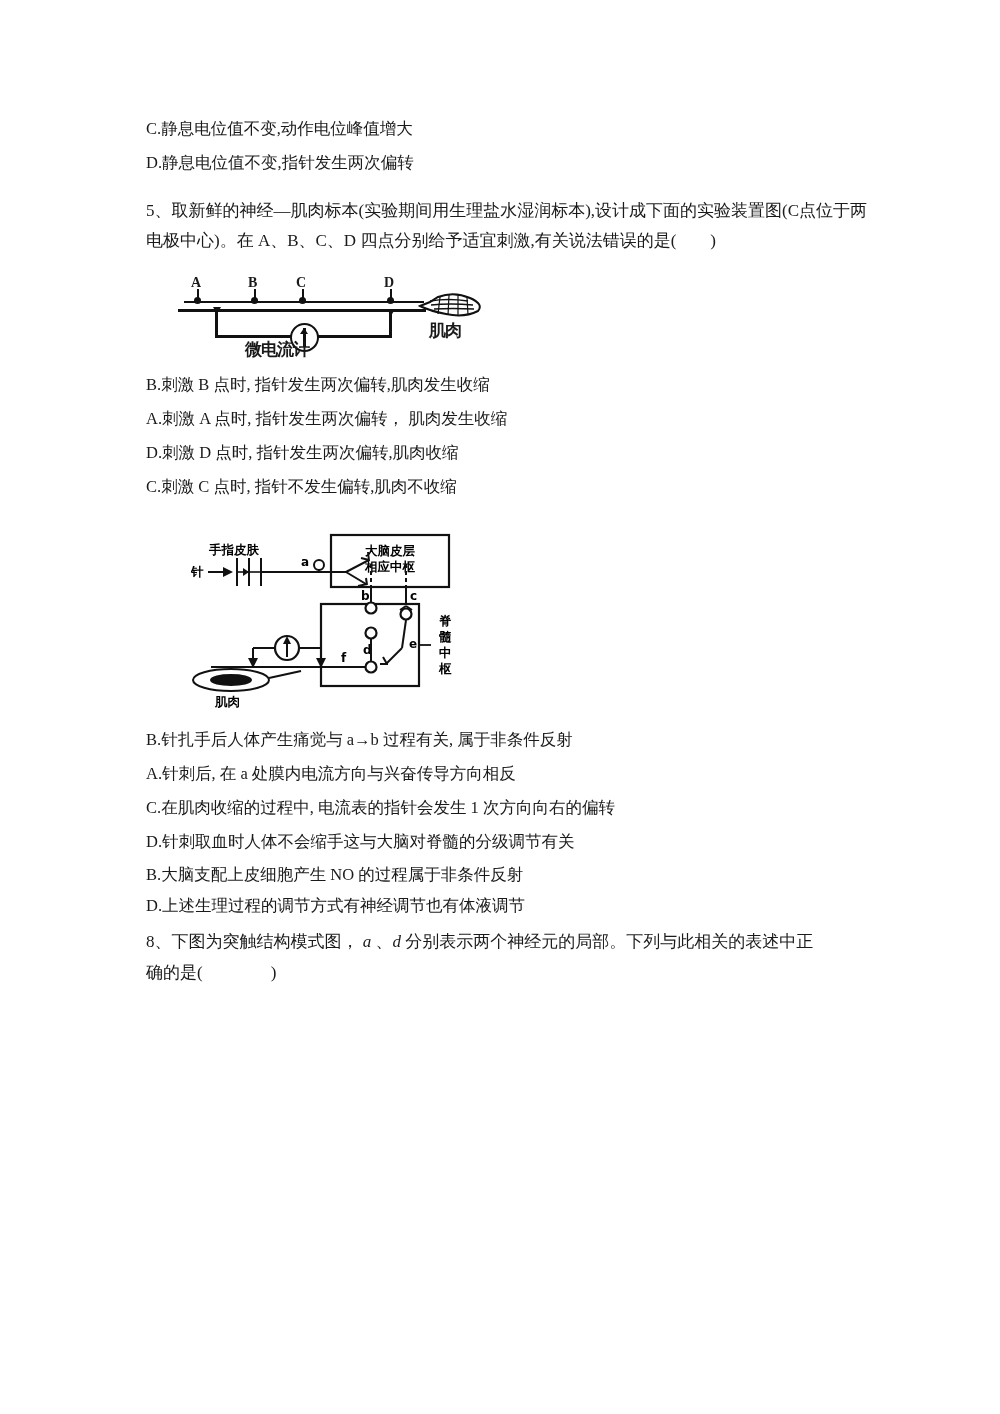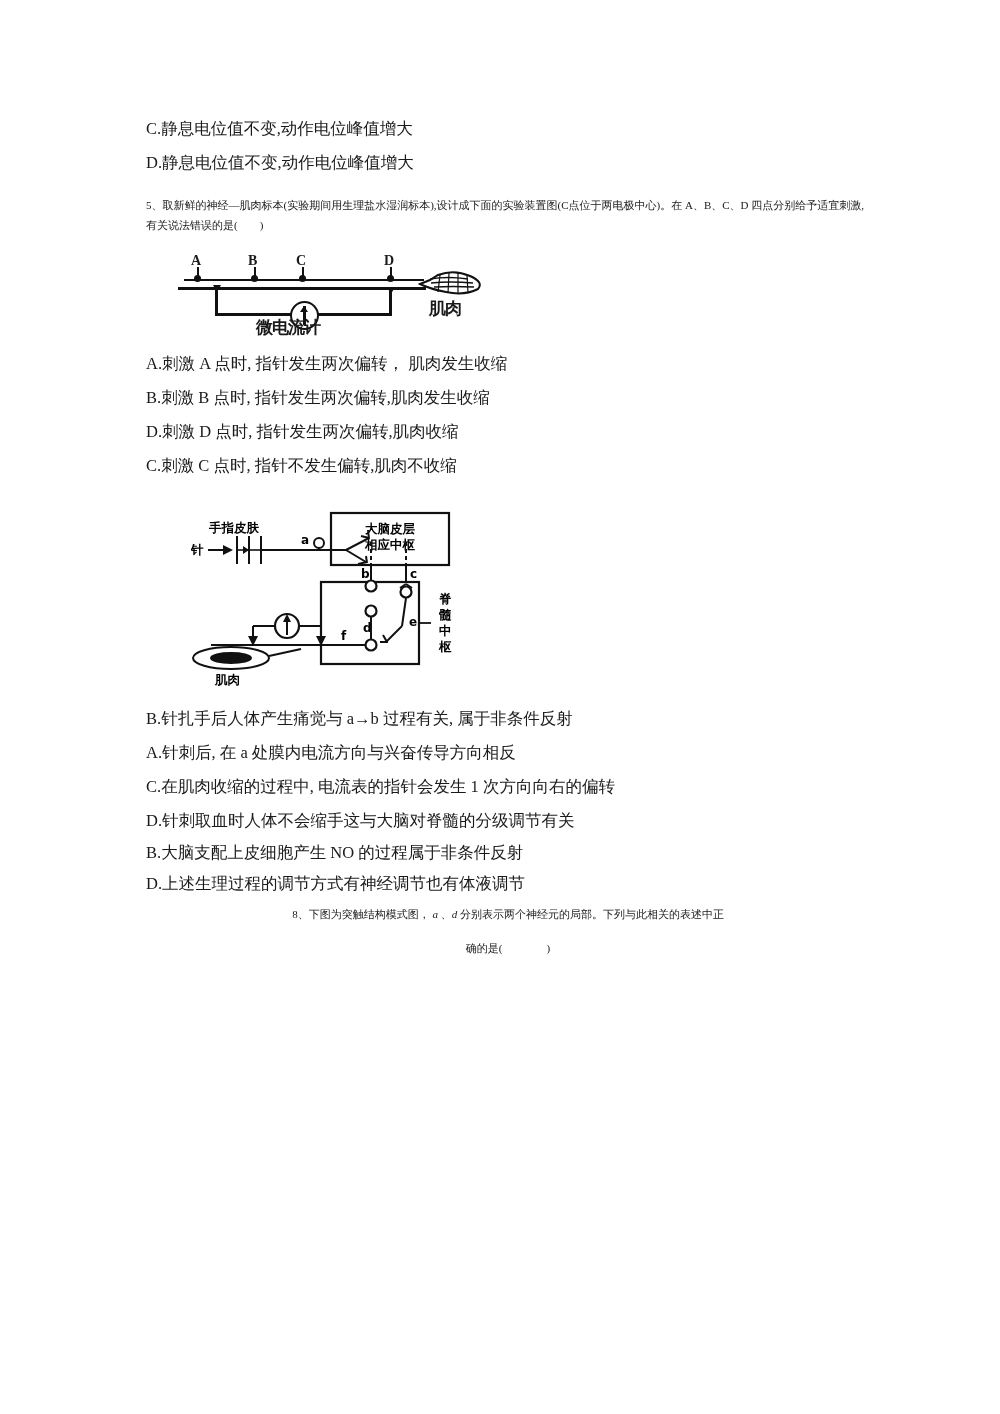--- a/index.html
+++ b/index.html
@@ -28,26 +28,26 @@
     top: 112px;
     width: 724px;
   }
   .opt {
     font-size: 16.5px;
     margin: 0 0 1px 0;
     padding: 5.5px 0 5.5px 0;
     white-space: pre-wrap;
   }
   .qstem {
-    font-size: 11px;
+    font-size: 17px;
     line-height: 1.78;
     margin: 7px 0 0 0;
     white-space: pre-wrap;
   }
-  .qstem.tight { line-height: 1.62; text-align: center; }
+  .qstem.tight { line-height: 1.62; }
   .gap-sm { height: 9px; }
   .ital { font-style: italic; font-family: "Liberation Serif", serif; }
 
   
   .fig1 {
     position: relative;
     width: 330px;
     height: 86px;
     margin: 16px 0 10px 20px;
   }
@@ -109,21 +109,21 @@
     border-top: 7px solid #111;
   }
   .f1-arrowdown2 {
     position: absolute; left: 221px; top: 36px;
     width: 0; height: 0;
     border-left: 4px solid transparent;
     border-right: 4px solid transparent;
     border-top: 7px solid #111;
   }
   .f1-meter-lbl {
-    position: absolute; left: 90px; top: 65px;
+    position: absolute; left: 79px; top: 65px;
     font-size: 17px; font-weight: bold;
     font-family: "DejaVu Sans", sans-serif;
     letter-spacing: -1px;
   }
   .f1-muscle {
     position: absolute; left: 252px; top: 16px;
     width: 68px; height: 30px;
   }
   .f1-muscle-lbl {
     position: absolute; left: 263px; top: 46px;
@@ -143,21 +143,21 @@
 
   .cjk { font-family: "DejaVu Sans", sans-serif; }
 </style>
 </head>
 <body>
 
 <div class="page">
   <div class="content">
 
     <div class="opt">C.静息电位值不变,动作电位峰值增大</div>
-    <div class="opt">D.静息电位值不变,动作电位峰值增大</div>
+    <div class="opt">D.静息电位值不变,指针发生两次偏转</div>
 
     <div class="gap-sm"></div>
 
     <div class="qstem">5、取新鲜的神经—肌肉标本(实验期间用生理盐水湿润标本),设计成下面的实验装置图(C点位于两电极中心)。在 A、B、C、D 四点分别给予适宜刺激,有关说法错误的是(　　)</div>
 
     <div class="fig1">
       <div class="f1-nerve-top"></div>
       <div class="f1-nerve-bot"></div>
 
       <div class="f1-tick" style="left:31px"></div>
@@ -194,22 +194,22 @@
         <path d="M13 16 Q32 14 55 16" fill="none" stroke="#111" stroke-width="1.4"></path>
         <path d="M16 20 Q34 19 56 20" fill="none" stroke="#111" stroke-width="1.4"></path>
         <path d="M22 8 L20 25" fill="none" stroke="#111" stroke-width="1.2"></path>
         <path d="M31 6 L30 26" fill="none" stroke="#111" stroke-width="1.2"></path>
         <path d="M40 6 L40 27" fill="none" stroke="#111" stroke-width="1.2"></path>
         <path d="M49 8 L50 26" fill="none" stroke="#111" stroke-width="1.2"></path>
       </svg>
       <div class="f1-muscle-lbl cjk">肌肉</div>
     </div>
 
+    <div class="opt">B.刺激 B 点时, 指针发生两次偏转,肌肉发生收缩</div>
     <div class="opt">A.刺激 A 点时, 指针发生两次偏转， 肌肉发生收缩</div>
-    <div class="opt">B.刺激 B 点时, 指针发生两次偏转,肌肉发生收缩</div>
     <div class="opt">D.刺激 D 点时, 指针发生两次偏转,肌肉收缩</div>
     <div class="opt">C.刺激 C 点时, 指针不发生偏转,肌肉不收缩</div>
 
     <div class="gap-sm"></div>
 
 
     <div class="fig2">
       <svg class="f2" width="330" height="180" viewBox="0 0 330 180">
 
         <rect x="140" y="5" width="118" height="52" fill="#fff" stroke="#111" stroke-width="2.2"></rect>
@@ -295,16 +295,16 @@
     <div class="opt">B.针扎手后人体产生痛觉与 a→b 过程有关, 属于非条件反射</div>
     <div class="opt">A.针刺后, 在 a 处膜内电流方向与兴奋传导方向相反</div>
     <div class="opt">C.在肌肉收缩的过程中, 电流表的指针会发生 1 次方向向右的偏转</div>
     <div class="opt">D.针刺取血时人体不会缩手这与大脑对脊髓的分级调节有关</div>
 
 
     <div class="opt" style="padding:4px 0">B.大脑支配上皮细胞产生 NO 的过程属于非条件反射</div>
     <div class="opt" style="padding:4px 0">D.上述生理过程的调节方式有神经调节也有体液调节</div>
 
     <div class="qstem tight"><span>8、下图为突触结构模式图， </span><span class="ital">a</span><span> 、</span><span class="ital">d</span><span> 分别表示两个神经元的局部。下列与此相关的表述中正</span></div>
-    <div class="qstem tight" style="margin-top:16px">确的是(　　　　)</div>
+    <div class="qstem tight" style="margin-top:4px">确的是(　　　　)</div>
 
   </div>
 </div>
 
 </body></html>

